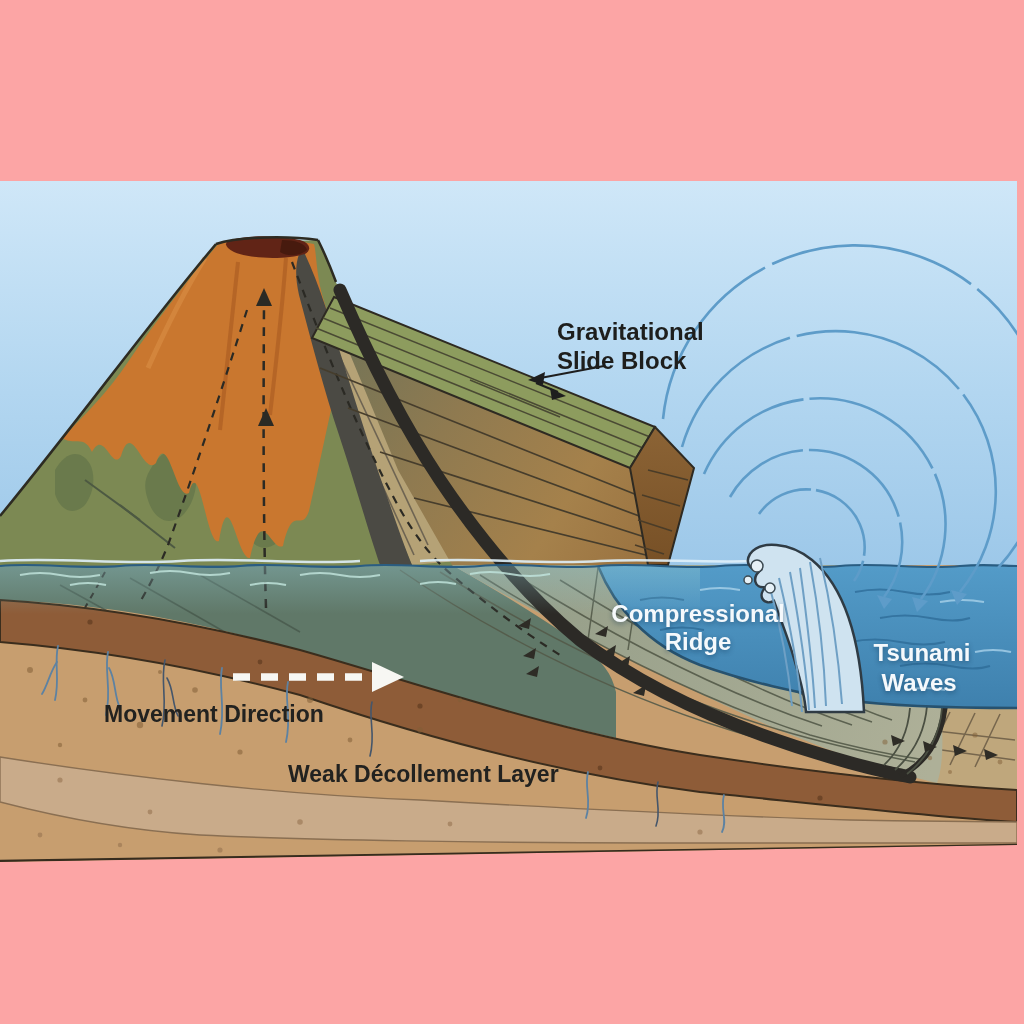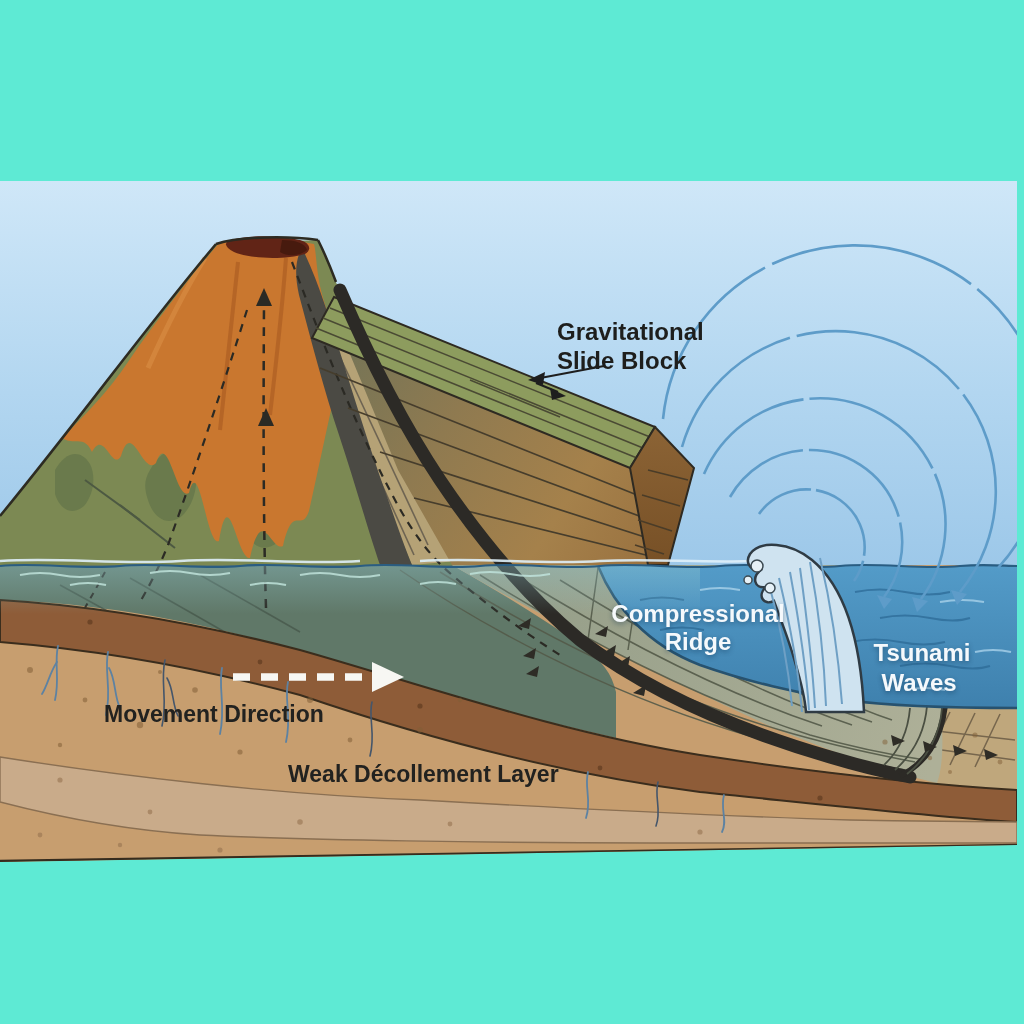--- a/index.html
+++ b/index.html
@@ -1,16 +1,16 @@
 <!DOCTYPE html>
 <html><head>
 <meta charset="utf-8">
 <style>
   html,body{margin:0;padding:0;background:#ffffff;}
-  .page{position:relative;width:1024px;height:1024px;background:#5eead4;overflow:hidden;
+  .page{position:relative;width:1024px;height:1024px;background:#fca5a5;overflow:hidden;
         font-family:"Liberation Sans",sans-serif;}
   svg{display:block;}
   .lbl-dark{fill:#222220;font-family:"Liberation Sans",sans-serif;font-weight:700;font-size:23px;}
   .lbl-dark-lg{fill:#1e1e1c;font-family:"Liberation Sans",sans-serif;font-weight:700;font-size:24px;}
   .lbl-light{fill:#f5f9fc;font-family:"Liberation Sans",sans-serif;font-weight:700;font-size:24px;
              text-shadow:0 2px 5px rgba(10,45,75,.45);}
 </style>
 </head>
 <body>
 

